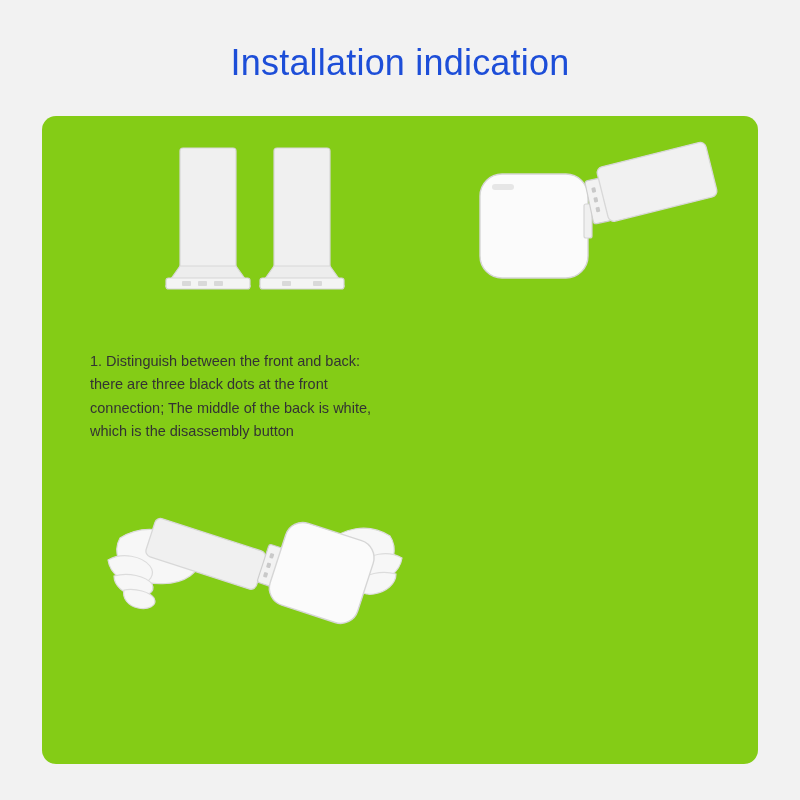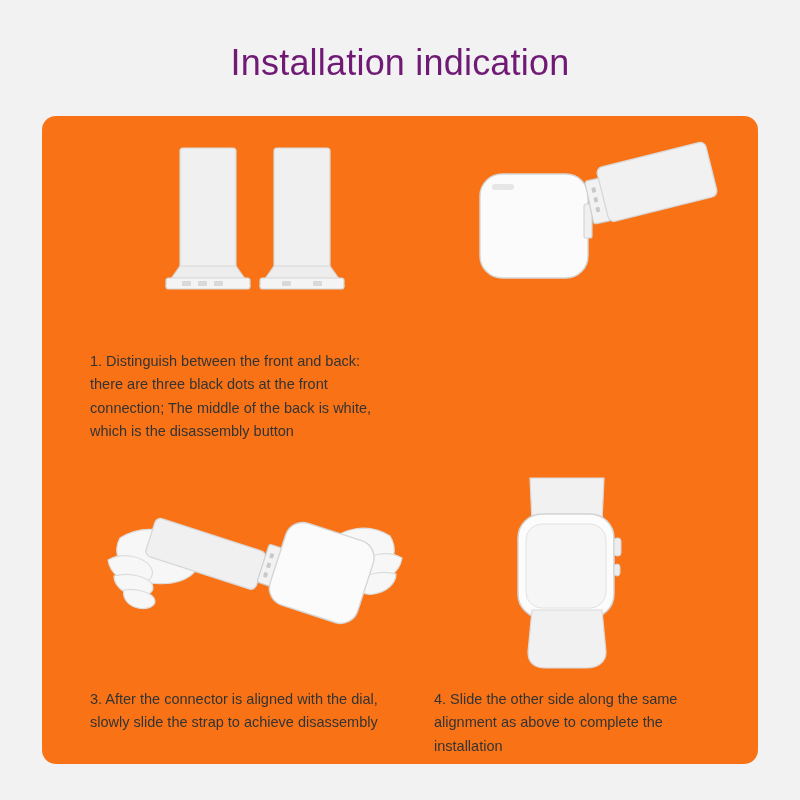--- a/index.html
+++ b/index.html
@@ -16,32 +16,32 @@
   .page {
     position: relative;
     width: 800px;
     height: 800px;
     box-sizing: border-box;
   }
   .page-title {
     text-align: center;
     font-size: 36px;
     font-weight: 400;
-    color: #701a75;
+    color: #1d4ed8;
     letter-spacing: 0.2px;
     padding-top: 42px;
     margin: 0;
   }
   .card {
     position: absolute;
     left: 42px;
     top: 116px;
     width: 716px;
     height: 648px;
-    background: #f97316;
+    background: #84cc16;
     border-radius: 14px;
     box-sizing: border-box;
   }
   .grid {
     position: absolute;
     left: 0;
     top: 0;
     width: 100%;
     height: 100%;
     display: grid;
@@ -172,38 +172,18 @@
                 <rect x="176" y="88" width="4" height="5" rx="1" fill="#c9c9c9"></rect>
                 <rect x="176" y="98" width="4" height="5" rx="1" fill="#c9c9c9"></rect>
               </g>
 
               <g transform="rotate(18 232 96)">
                 <rect x="186" y="54" width="92" height="86" rx="18" fill="#fbfbfb" stroke="#d6d6d6" stroke-width="1.4"></rect>
               </g>
             </svg>
           </div>
         </div>
-        <div class="caption">3. After the connector is aligned with the dial, slowly slide the strap to achieve disassembly</div>
       </div>
 
-      <div class="cell right">
-        <div class="figure">
-          <div class="fig-wrap">
-            <svg width="330" height="196" viewBox="0 0 330 196">
-
-              <path d="M96 2 L170 2 L168 46 L98 46 Z" fill="#f1f1f1" stroke="#dadada" stroke-width="1.2"></path>
-
-              <rect x="84" y="38" width="96" height="104" rx="24" fill="#fcfcfc" stroke="#d3d3d3" stroke-width="1.5"></rect>
-              <rect x="92" y="48" width="80" height="84" rx="16" fill="#f6f6f6" stroke="#e2e2e2" stroke-width="1"></rect>
-
-              <rect x="180" y="62" width="7" height="18" rx="3" fill="#ededed" stroke="#d3d3d3" stroke-width="1"></rect>
-              <rect x="180" y="88" width="6" height="12" rx="3" fill="#ededed" stroke="#d3d3d3" stroke-width="1"></rect>
-
-              <path d="M98 134 L168 134 L172 176 C172 186, 164 192, 152 192 L112 192 C100 192, 94 186, 94 176 Z" fill="#f1f1f1" stroke="#dadada" stroke-width="1.2"></path>
-            </svg>
-          </div>
-        </div>
-        <div class="caption">4. Slide the other side along the same alignment as above to complete the installation</div>
-      </div>
 
     </div>
   </div>
 </div>
 
 </body></html>

